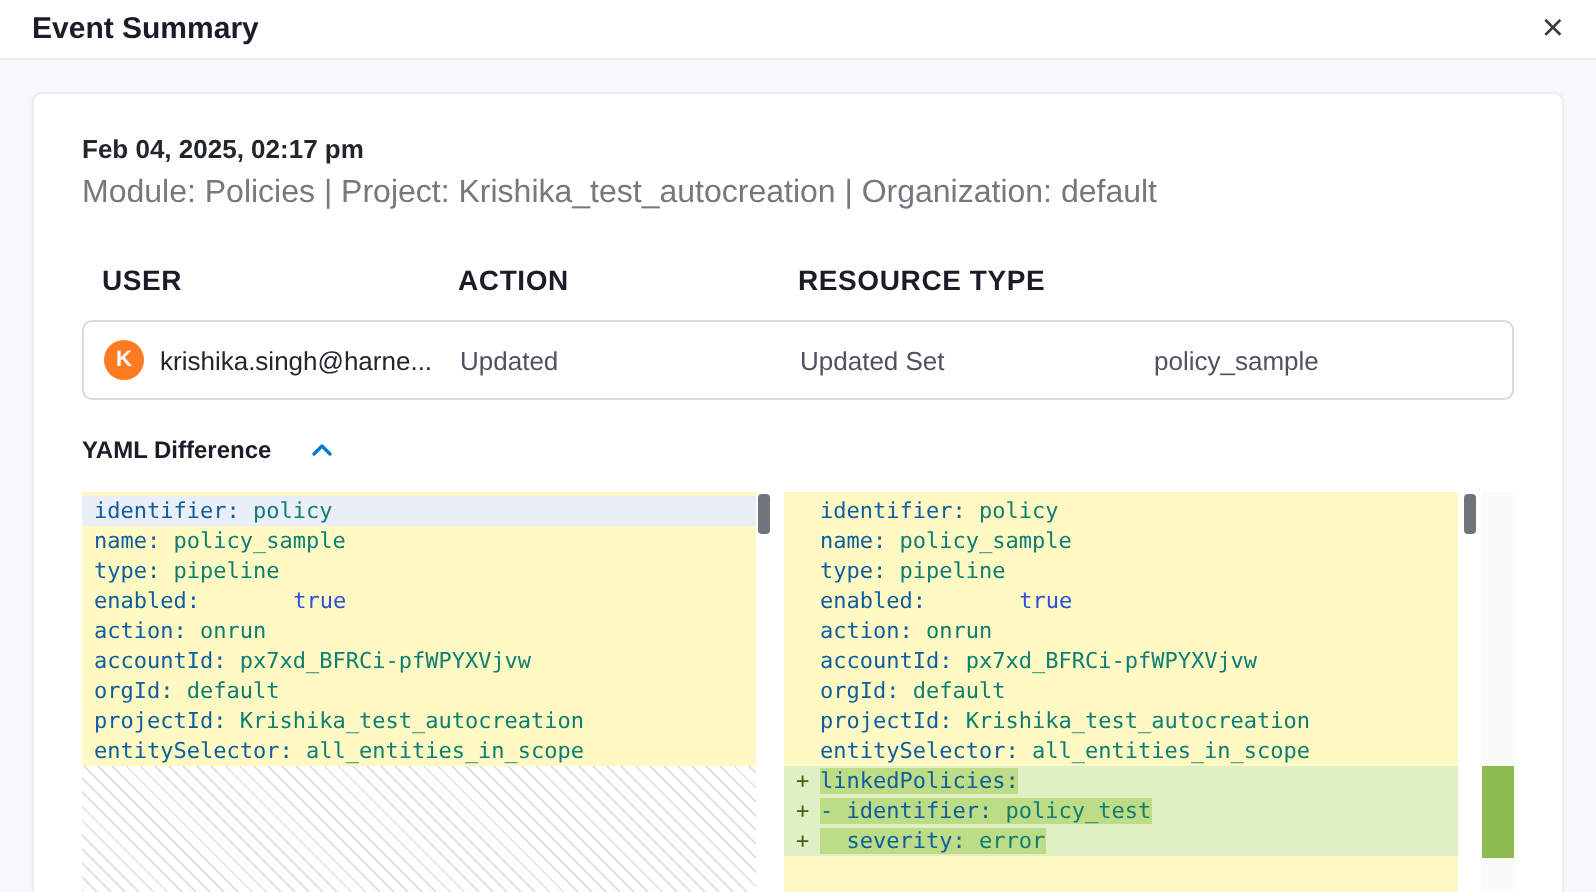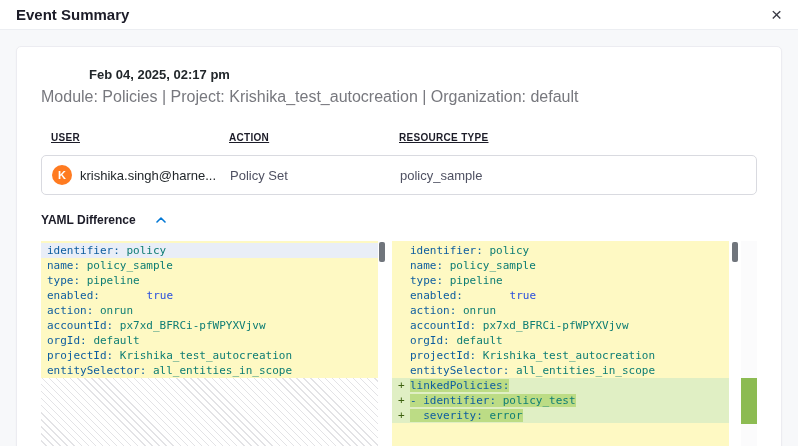--- a/index.html
+++ b/index.html
@@ -9,26 +9,26 @@
   
   .topbar { height:30px; background:#fff; border-bottom:1px solid #eceef2;
             display:flex; align-items:center; justify-content:space-between; padding:0 16px; }
   .topbar-title { font-size:15px; font-weight:bold; color:#1c1c28;text-align:right; }
   .close-btn { font-size:19px; line-height:1; color:#3a3b45; cursor:pointer; }
 
   
   .card { margin:16px; background:#fff; border:1px solid #ececf1; border-radius:5px;
           box-shadow:0 1px 2px rgba(0,0,0,.04); padding:20px 24px; height:500px; }
 
-  .timestamp { font-size:13px; font-weight:bold; color:#22272b;margin-left:48px; }
+  .timestamp { font-size:13px; font-weight:bold; color:#22272b; }
   .meta { font-size:16px; color:#77787e; margin-top:6px; }
 
   .grid-cols { display:grid; grid-template-columns:178px 170px 177px 1fr; align-items:center; }
   .table-head { margin-top:26px; padding:0 10px; }
-  .th { font-size:10px; font-weight:bold; letter-spacing:.3px; color:#1c1c28;text-decoration:underline; }
+  .th { font-size:14px; font-weight:bold; letter-spacing:.3px; color:#1c1c28; }
 
   .row-box { margin-top:12px; border:1px solid #d9dae0; border-radius:5px; height:40px;
              padding:0 10px; font-size:13px; color:#4f5162; background:#fff; }
   .user-cell { display:flex; align-items:center; gap:8px; color:#22272b; overflow:hidden; white-space:nowrap; }
   .avatar { width:20px; height:20px; min-width:20px; border-radius:50%; background:var(--avatar,#ff7b21);
             color:#fff; font-size:11px; font-weight:bold; display:flex; align-items:center; justify-content:center; }
 
   .yaml-label-row { margin-top:18px; display:flex; align-items:center; gap:20px; width:max-content;
                     font-size:12px; font-weight:bold; color:#1c1c28; cursor:pointer; }
   .chev { display:inline-flex; }
@@ -73,21 +73,22 @@
     <div class="th">USER</div>
     <div class="th">ACTION</div>
     <div class="th">RESOURCE TYPE</div>
   </div>
 
   <div class="grid-cols row-box">
     <div class="user-cell">
       <span class="avatar">K</span>
       <span>krishika.singh@harne...</span>
     </div>
-    <div>Policy Set</div>
+    <div>Updated</div>
+    <div>Updated Set</div>
     <div>policy_sample</div>
   </div>
 
   <div class="yaml-label-row">
     <span>YAML Difference</span>
     <span class="chev">
       <svg width="10" height="6" viewBox="0 0 10 6">
           <polyline points="1,5 5,1 9,5" fill="none" stroke="#0278d5" stroke-width="1.6" stroke-linecap="round" stroke-linejoin="round"></polyline>
         </svg>
     </span>

